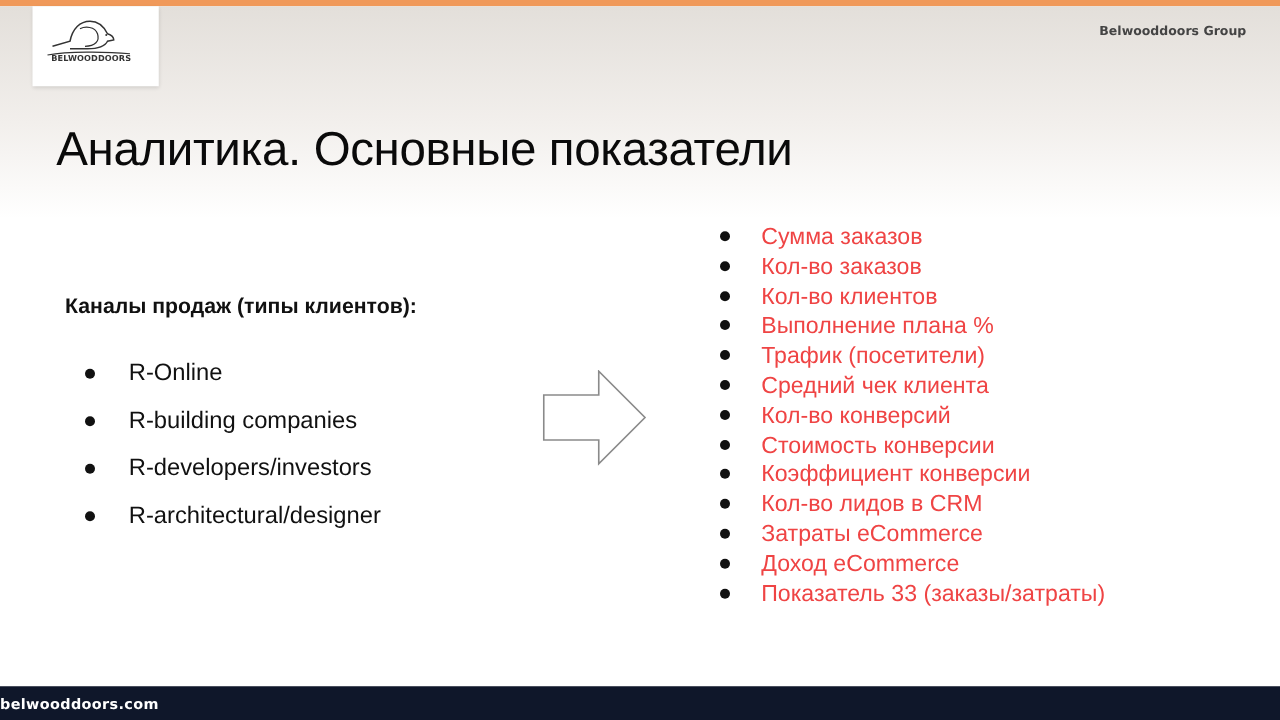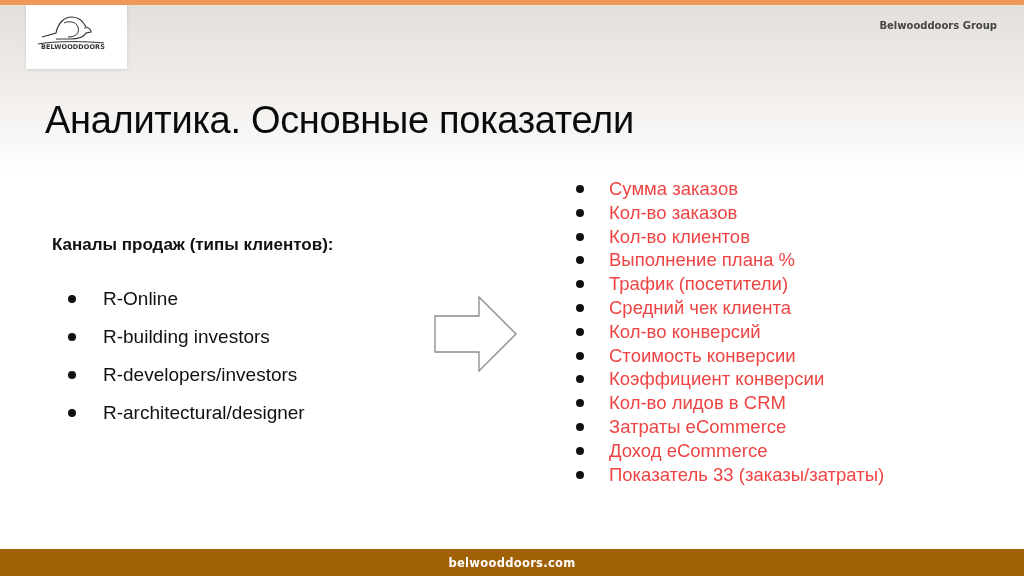--- a/index.html
+++ b/index.html
@@ -57,22 +57,22 @@
   .arrow { position: absolute; left: 434px; top: 296px; }
   .right-col { position: absolute; left: 574px; top: 177px; }
   .right-list { list-style: none; }
   .right-list li {
     position: relative; padding-left: 35px;
     font-size: 18.5px; line-height: 23.8px; color: #ef4444;
   }
   .right-list li .bullet { left: 2px; top: 8px; }
   .bottom-bar {
     position: absolute; left: 0; bottom: 0; width: 1024px; height: 27px;
-    background: #a16207;
-    display: flex; align-items: center; justify-content: center;
+    background: #0f172a;
+    display: flex; align-items: center; 
   }
   .footer-text {
     font-family: "DejaVu Sans", sans-serif; font-weight: bold;
     font-size: 11.5px; color: #ffffff; letter-spacing: 0.3px;
   }
 </style>
 </head>
 <body>
 
 <div class="top-bar"></div>
@@ -89,21 +89,21 @@
 </div>
 
 <div class="company-label">Belwooddoors Group</div>
 
 <h1 class="page-title">Аналитика. Основные показатели</h1>
 
 <div class="left-col">
   <div class="left-heading">Каналы продаж (типы клиентов):</div>
   <ul class="left-list">
     <li><span class="bullet"></span><span>R-Online</span></li>
-    <li><span class="bullet"></span><span>R-building investors</span></li>
+    <li><span class="bullet"></span><span>R-building companies</span></li>
     <li><span class="bullet"></span><span>R-developers/investors</span></li>
     <li><span class="bullet"></span><span>R-architectural/designer</span></li>
   </ul>
 </div>
 
 <svg class="arrow" width="84" height="78" viewBox="0 0 84 78">
   <polygon points="1,20 45,20 45,1 82,38 45,75 45,56 1,56" fill="#ffffff" stroke="#8a8a8a" stroke-width="1.3"></polygon>
 </svg>
 
 <div class="right-col">

